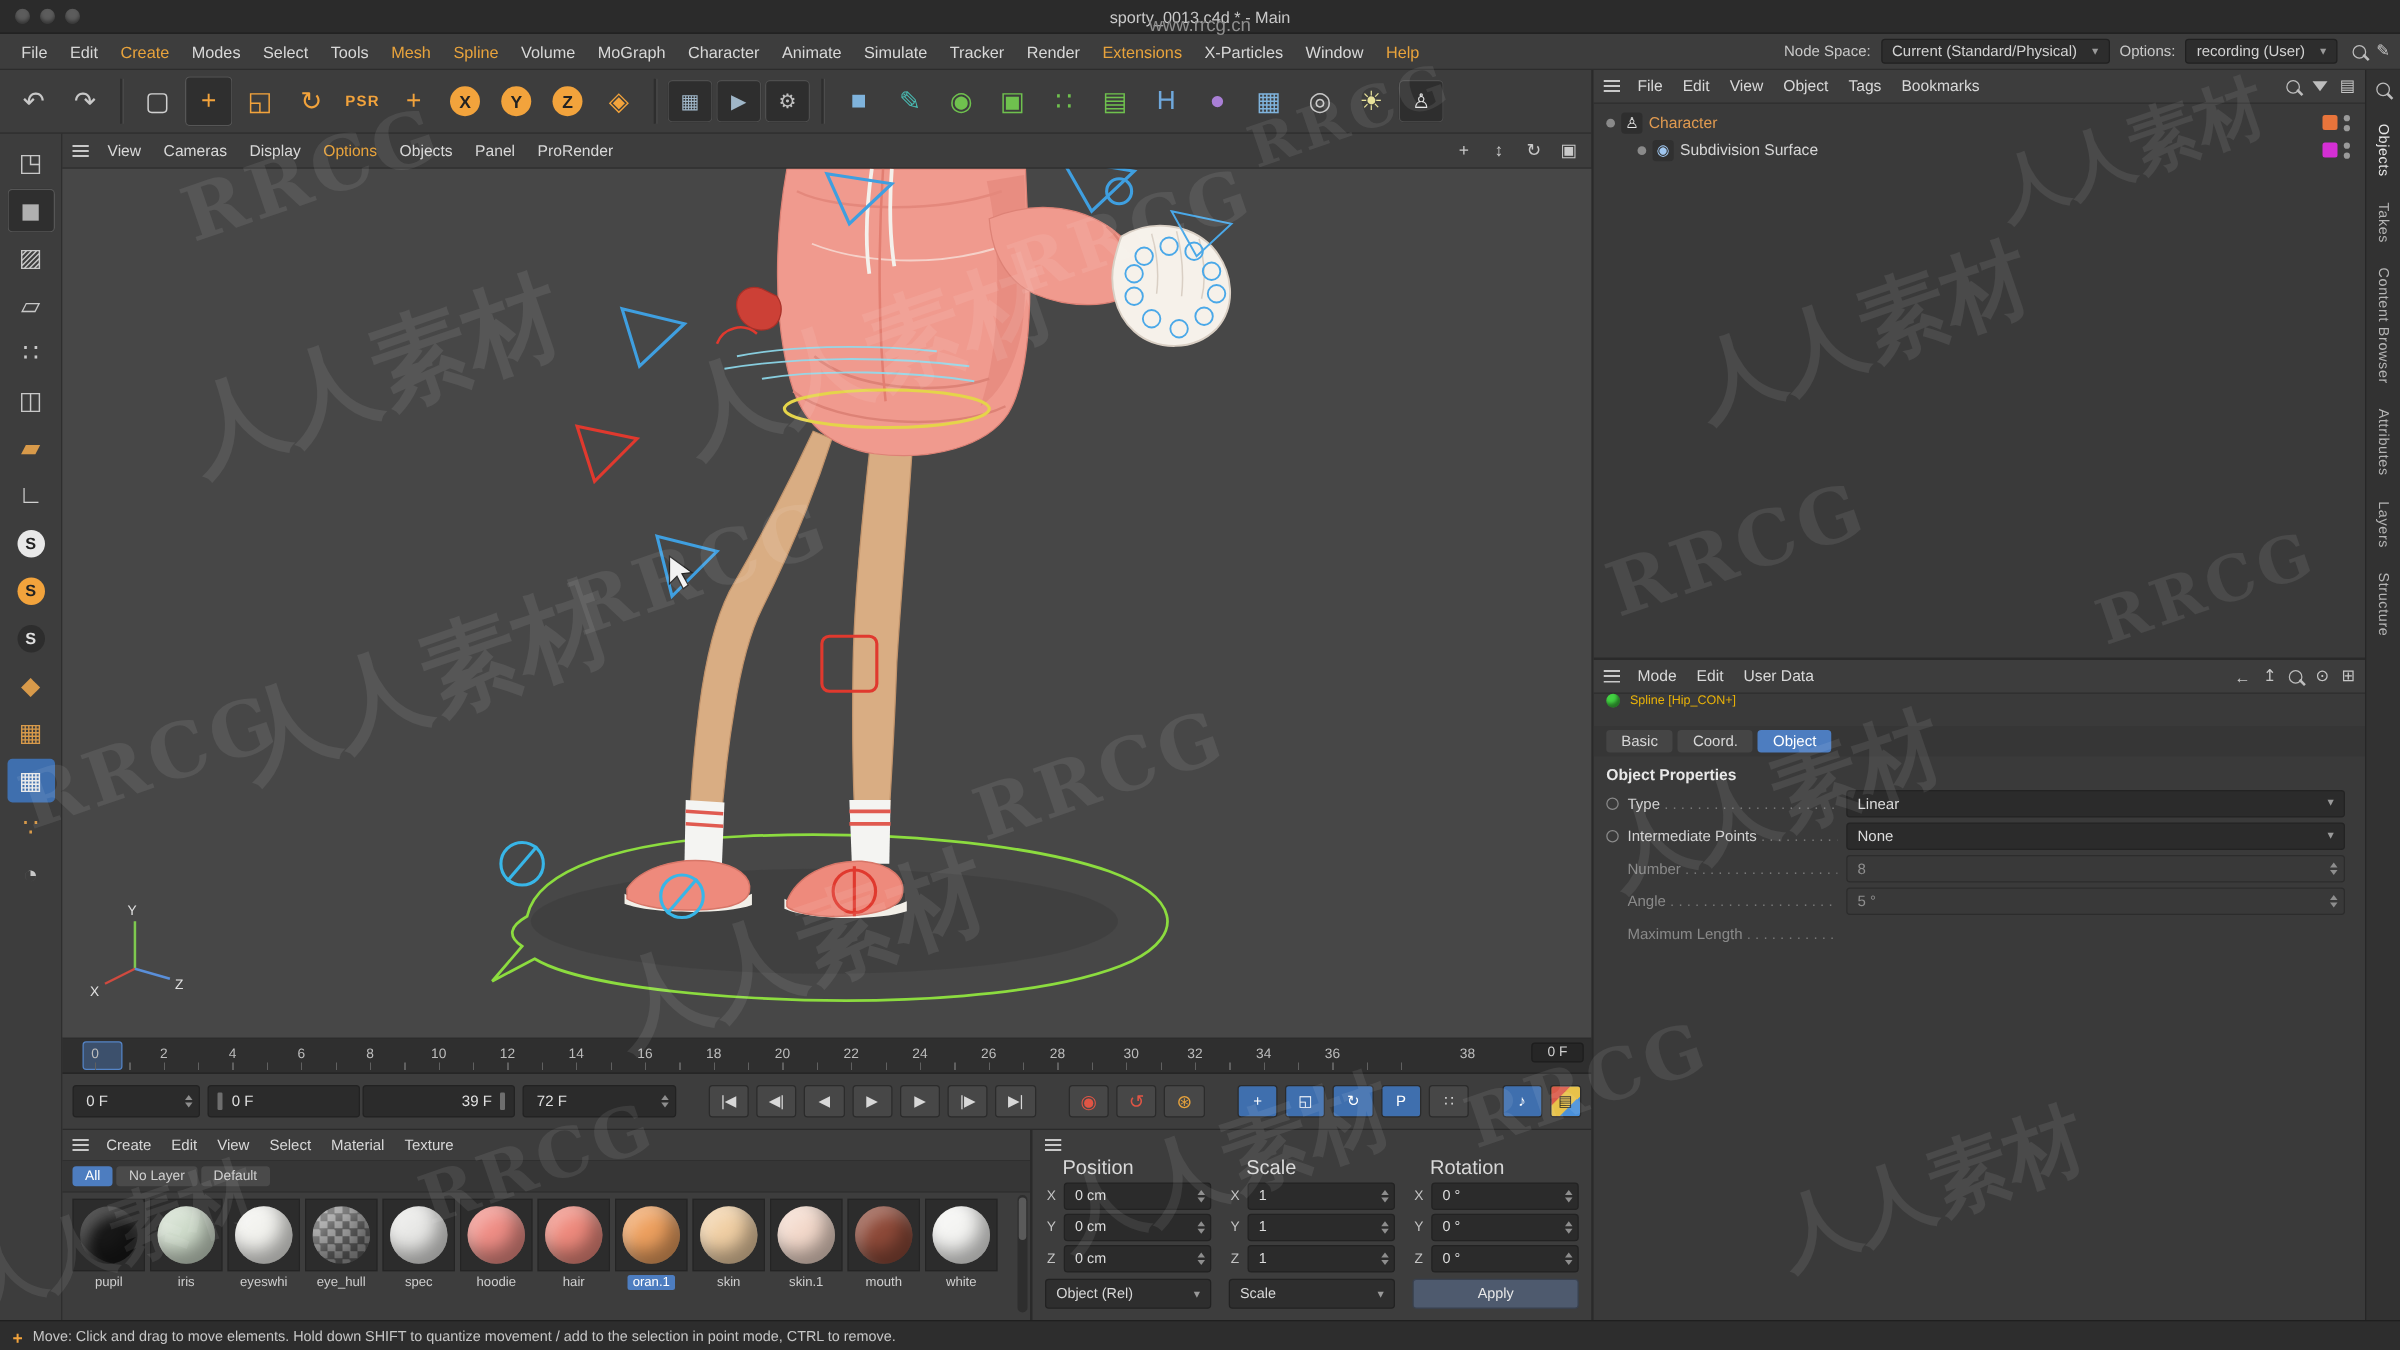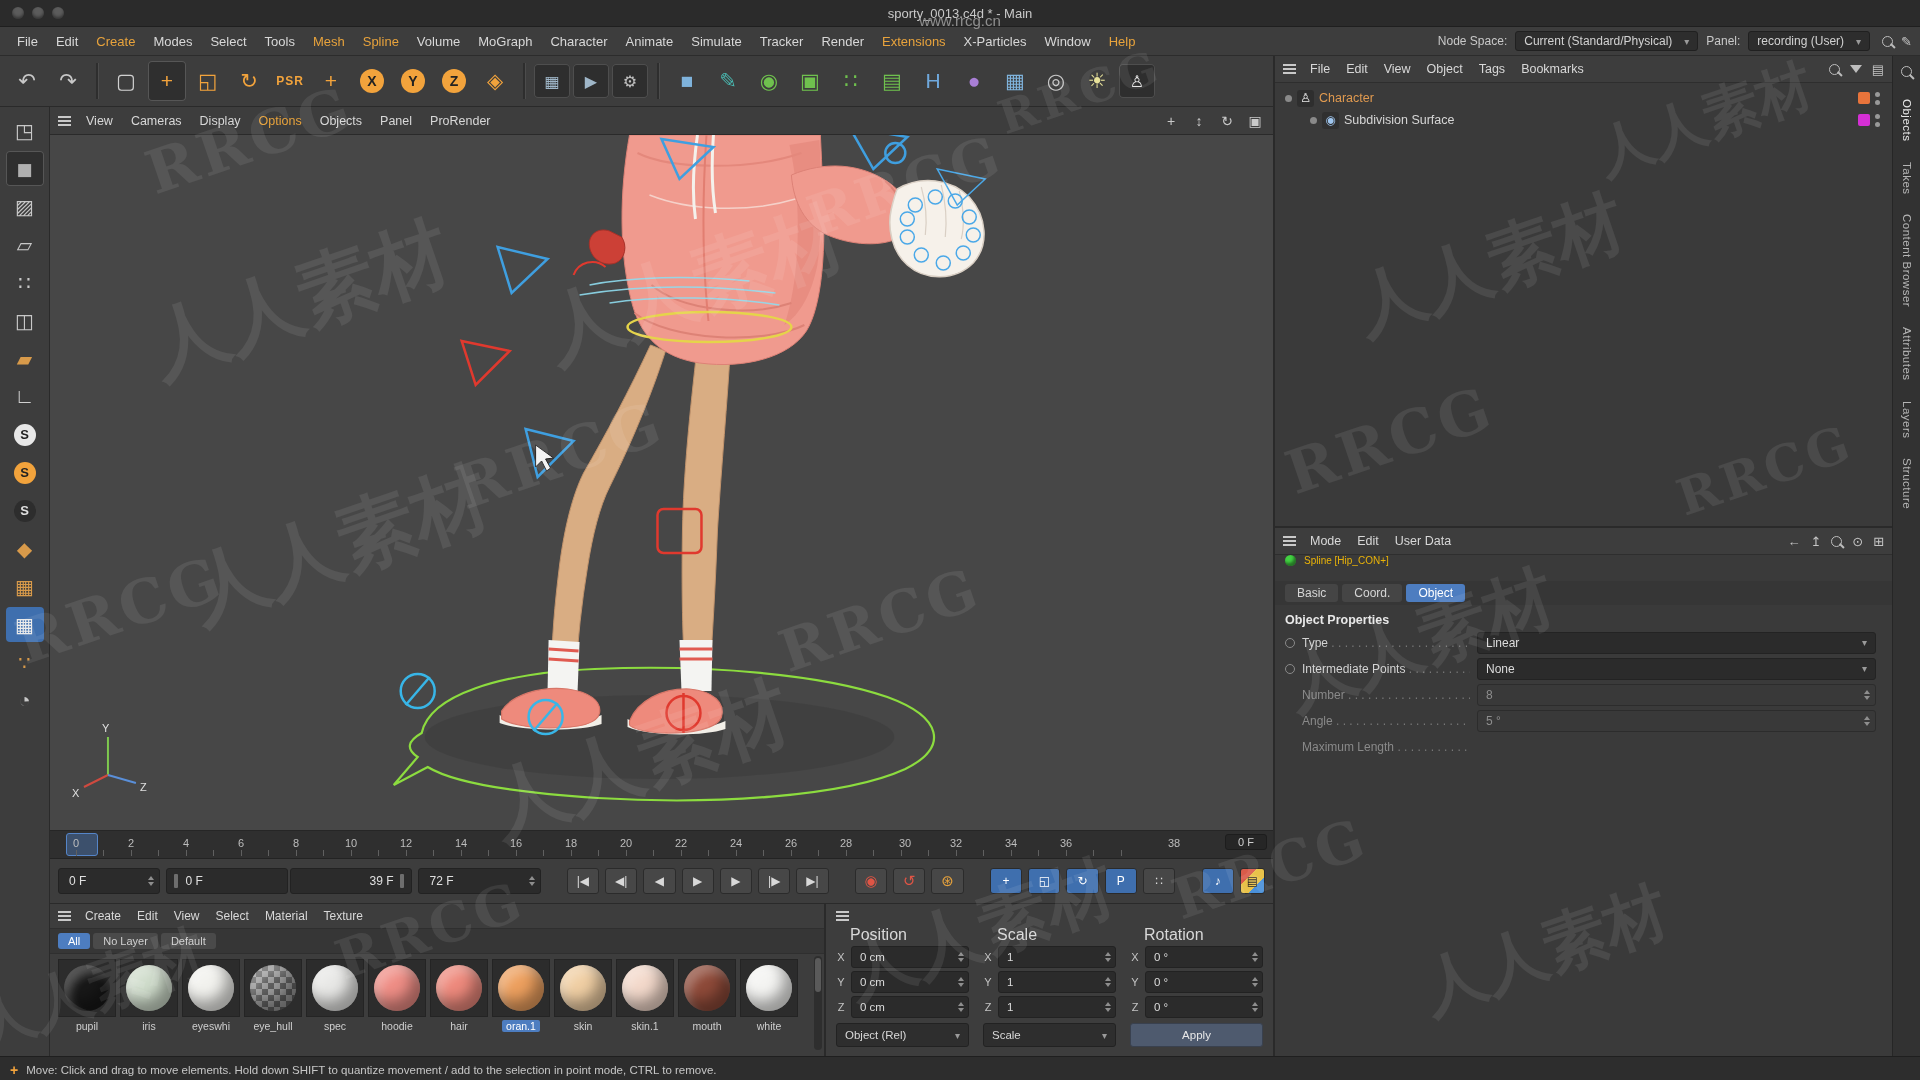--- a/index.html
+++ b/index.html
@@ -171,21 +171,21 @@
         <span class="menu-item">X-Particles</span>
         <span class="menu-item">Window</span>
         <span class="menu-item accent">Help</span>
       </div>
     <div class="menu-right">
       <span>Node Space:</span>
       <span class="mini-drop">
         <span>Current (Standard/Physical)</span>
           <span class="caret">▾</span>
       </span>
-      <span>Panel:</span>
+      <span>Options:</span>
       <span class="mini-drop">
         <span>recording (User)</span>
           <span class="caret">▾</span>
       </span>
       <span style="display:flex;gap:8px;align-items:center;margin-left:4px">
           <span class="lens"></span>
           <span style="font-size:13px;color:#c5c5c5">✎</span>
         </span>
     </div>
   </div>

